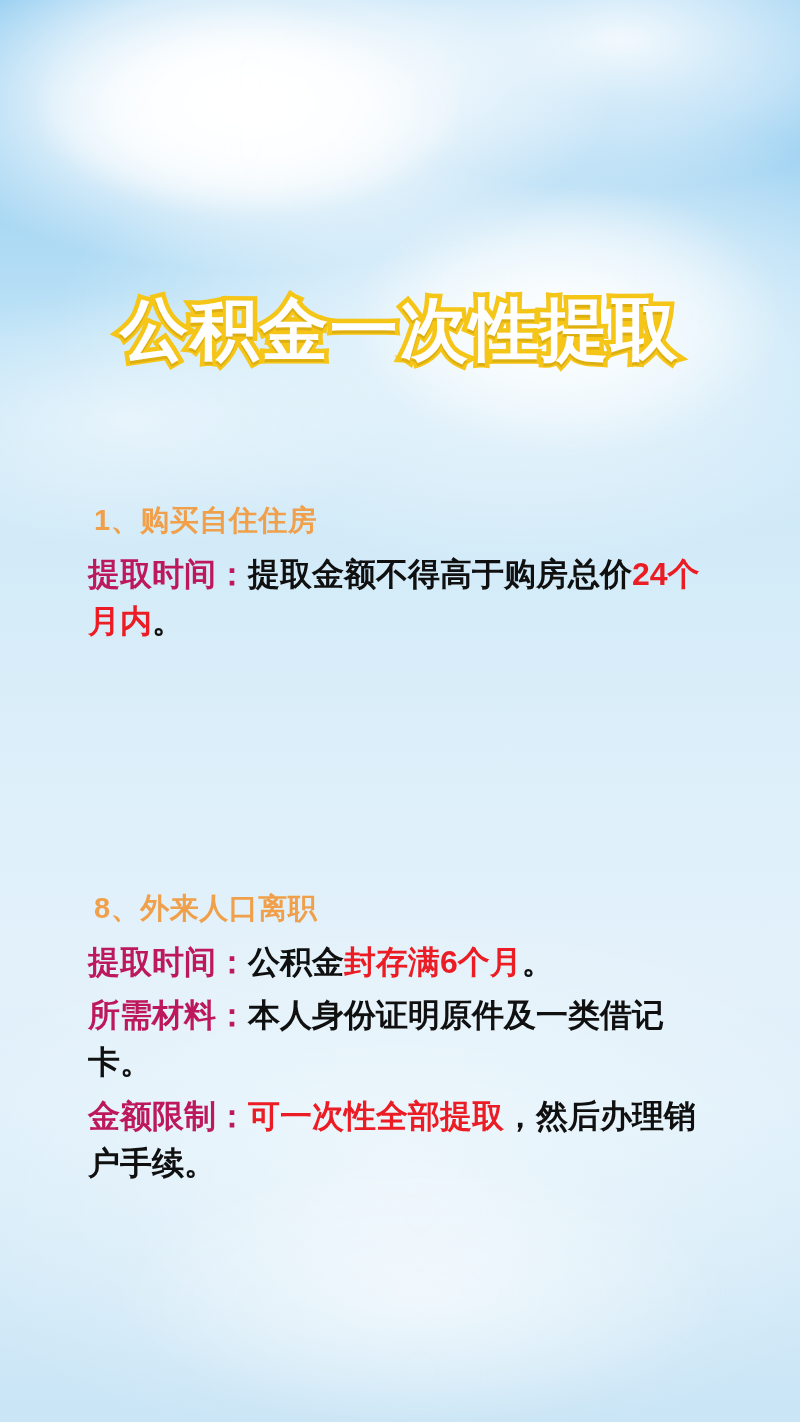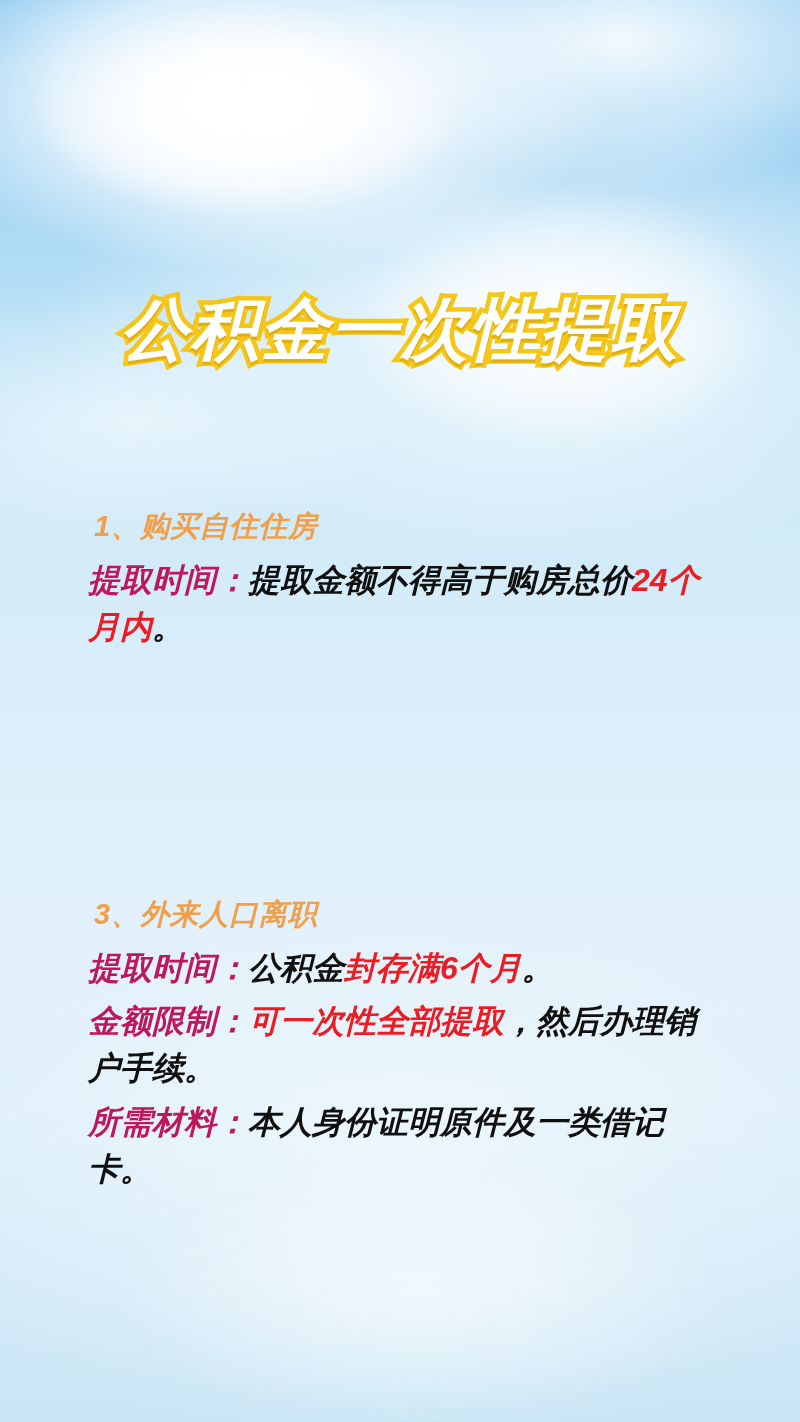--- a/index.html
+++ b/index.html
@@ -57,21 +57,20 @@
     bottom: 0px; left: 40px;
     width: 760px; height: 330px;
     background: radial-gradient(ellipse 380px 165px at 380px 200px, rgba(255,255,255,0.55) 0%, rgba(255,255,255,0.2) 55%, rgba(255,255,255,0) 82%);
     filter: blur(10px);
   }
 
   
   .content {
     position: absolute;
     inset: 0;
-    font-style: italic;
   }
 
   .title-wrap {
     position: absolute;
     top: 292px;
     left: 0;
     width: 800px;
     text-align: center;
   }
   .title {
@@ -94,21 +93,21 @@
     width: 624px;
   }
   .sec1 { top: 488px; }
   .sec2 { top: 876px; }
 
   .sec-head {
     font-size: 29px;
     font-weight: bold;
     color: #f0a04b;
     line-height: 1.5;
-    margin: 17px 0 8px 6px;
+    margin: 11px 0 8px 6px;
     letter-spacing: 0.5px;
   }
 
   .para {
     font-size: 32px;
     line-height: 1.48;
     color: #101010;
     font-weight: bold;
     margin: 0 0 6px 0;
     letter-spacing: 0px;
@@ -142,28 +141,28 @@
     <div class="sec-head">1、购买自住住房</div>
 
     <p class="para">
       <span class="lbl">提取时间：</span><span class="blk">提取金额不得高于购房总价</span><span class="red">24个月内</span><span class="blk">。</span>
     </p>
 
 
   </div>
 
   <div class="body-block sec2">
-    <div class="sec-head">3、外来人口离职</div>
+    <div class="sec-head">8、外来人口离职</div>
 
     <p class="para">
       <span class="lbl">提取时间：</span><span class="blk">公积金</span><span class="red">封存满6个月</span><span class="blk">。</span>
     </p>
 
     <p class="para">
-      <span class="lbl">金额限制：</span><span class="red">可一次性全部提取</span><span class="blk">，然后办理销户手续。</span>
+      <span class="lbl">所需材料：</span><span class="blk">本人身份证明原件及一类借记卡。</span>
     </p>
 
     <p class="para">
-      <span class="lbl">所需材料：</span><span class="blk">本人身份证明原件及一类借记卡。</span>
+      <span class="lbl">金额限制：</span><span class="red">可一次性全部提取</span><span class="blk">，然后办理销户手续。</span>
     </p>
   </div>
 
 </div>
 
 </body></html>

